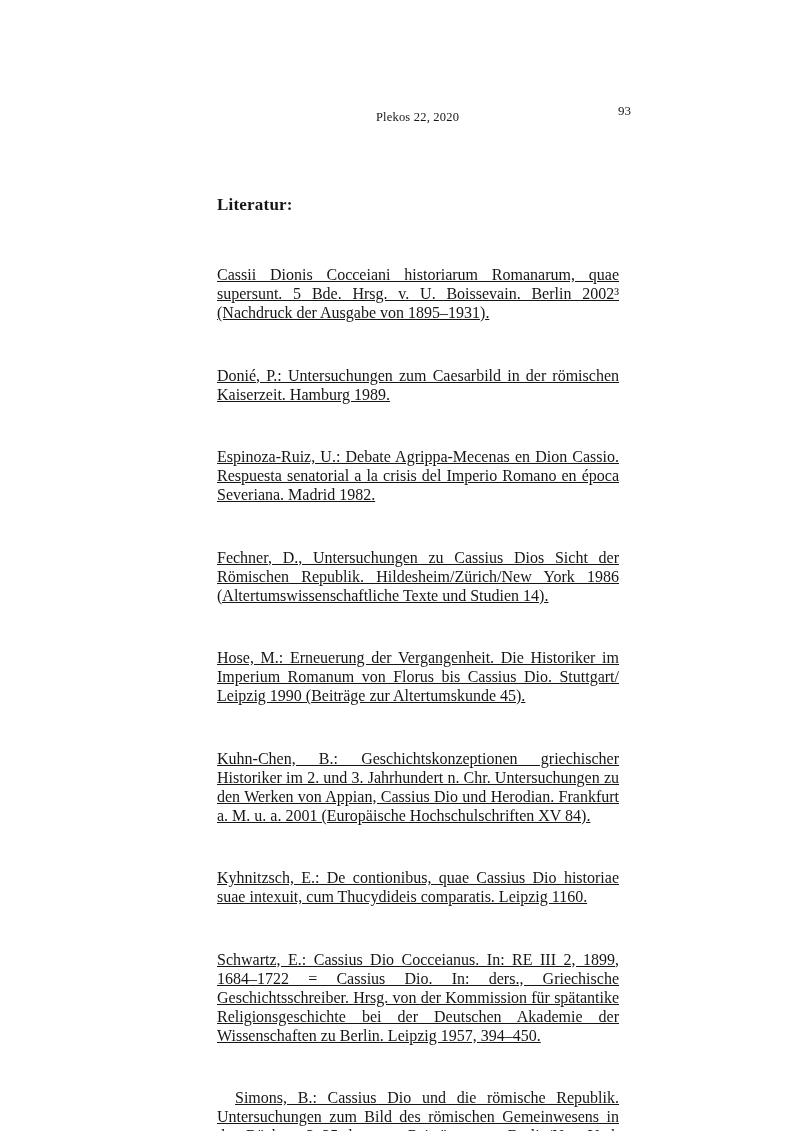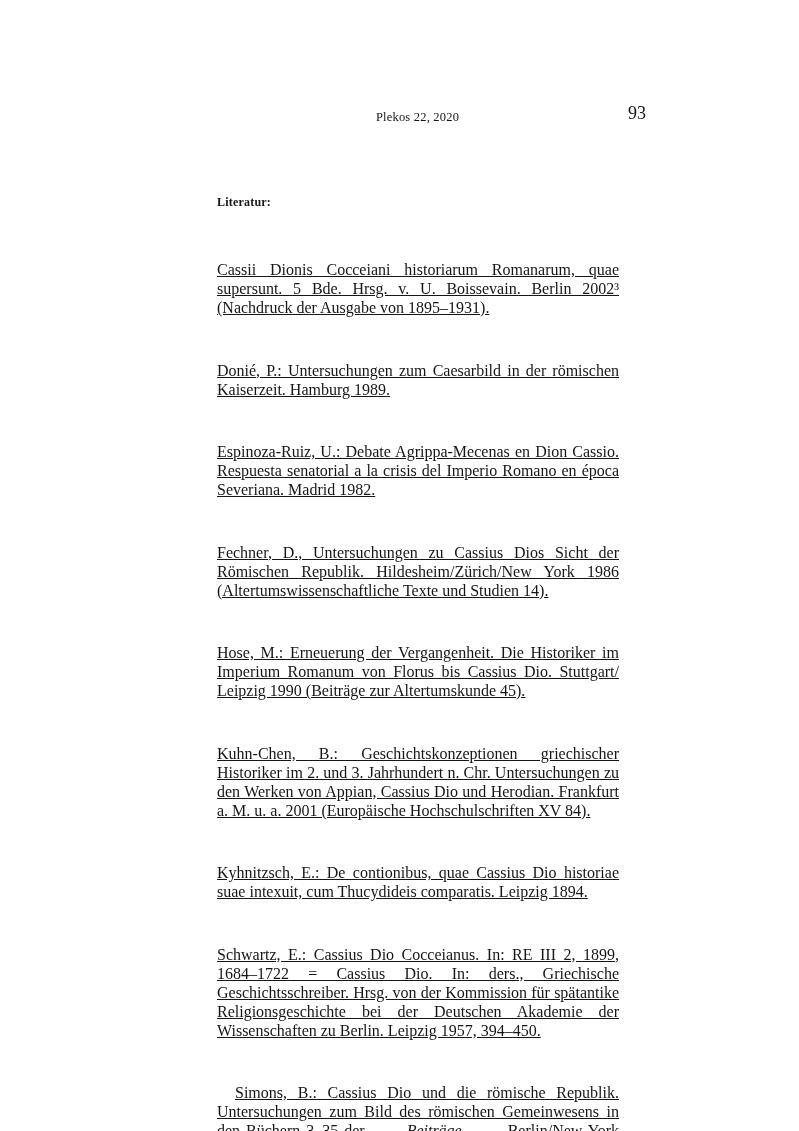--- a/index.html
+++ b/index.html
@@ -22,31 +22,31 @@
     top: 74px;
     left: 0;
     width: 100%;
     text-align: center;
     font-size: 12.5px;
     letter-spacing: 0.2px;
   }
   .page-number {
     position: absolute;
     top: 67px;
-    right: 153px;
-    font-size: 18px;
+    right: 168px;
+    font-size: 13px;
   }
   .content {
     position: absolute;
     top: 141px;
     left: 163px;
     width: 474px;
   }
   .heading {
-    font-size: 12px;
+    font-size: 17px;
     font-weight: bold;
     margin-bottom: 14px;
     letter-spacing: 0.2px;
   }
   .entry {
     font-size: 16px;
     line-height: 19px;
     text-align: justify;
     margin-bottom: 7.5px;
     text-decoration: underline;
@@ -65,19 +65,19 @@
   <div class="content">
 
     <h2 class="heading">Literatur:</h2>
 
     <p class="entry">Cassii Dionis Cocceiani historiarum Romanarum, quae supersunt. 5 Bde. Hrsg. v. U. Boissevain. Berlin 2002³ (Nachdruck der Ausgabe von 1895–1931).</p>
     <p class="entry">Donié, P.: Untersuchungen zum Caesarbild in der römischen Kaiserzeit. Hamburg 1989.</p>
     <p class="entry">Espinoza-Ruiz, U.: Debate Agrippa-Mecenas en Dion Cassio. Respuesta senatorial a la crisis del Imperio Romano en época Severiana. Madrid 1982.</p>
     <p class="entry">Fechner, D., Untersuchungen zu Cassius Dios Sicht der Römischen Republik. Hildesheim/Zürich/New York 1986 (Altertumswissenschaftliche Texte und Studien 14).</p>
     <p class="entry">Hose, M.: Erneuerung der Vergangenheit. Die Historiker im Imperium Romanum von Florus bis Cassius Dio. Stuttgart/ Leipzig 1990 (Beiträge zur Altertumskunde 45).</p>
     <p class="entry">Kuhn-Chen, B.: Geschichtskonzeptionen griechischer Historiker im 2. und 3. Jahrhundert n. Chr. Untersuchungen zu den Werken von Appian, Cassius Dio und Herodian. Frankfurt a. M. u. a. 2001 (Europäische Hochschulschriften XV 84).</p>
-    <p class="entry">Kyhnitzsch, E.: De contionibus, quae Cassius Dio historiae suae intexuit, cum Thucydideis comparatis. Leipzig 1894.</p>
+    <p class="entry">Kyhnitzsch, E.: De contionibus, quae Cassius Dio historiae suae intexuit, cum Thucydideis comparatis. Leipzig 1160.</p>
     <p class="entry">Schwartz, E.: Cassius Dio Cocceianus. In: RE III 2, 1899, 1684–1722 = Cassius Dio. In: ders., Griechische Geschichtsschreiber. Hrsg. von der Kommission für spätantike Religionsgeschichte bei der Deutschen Akademie der Wissenschaften zu Berlin. Leipzig 1957, 394–450.</p>
 
     <p class="entry"><span>Simons, B.: Cassius Dio und die römische Republik. Untersuchungen zum Bild des römischen Gemeinwesens in den Büchern 3–35 der </span><span class="greek">Beiträge</span><span>. Berlin/New York 2009 (Beiträge zur Altertumskunde 273).</span></p>
 
   </div>
 </div>
 
 </body></html>

